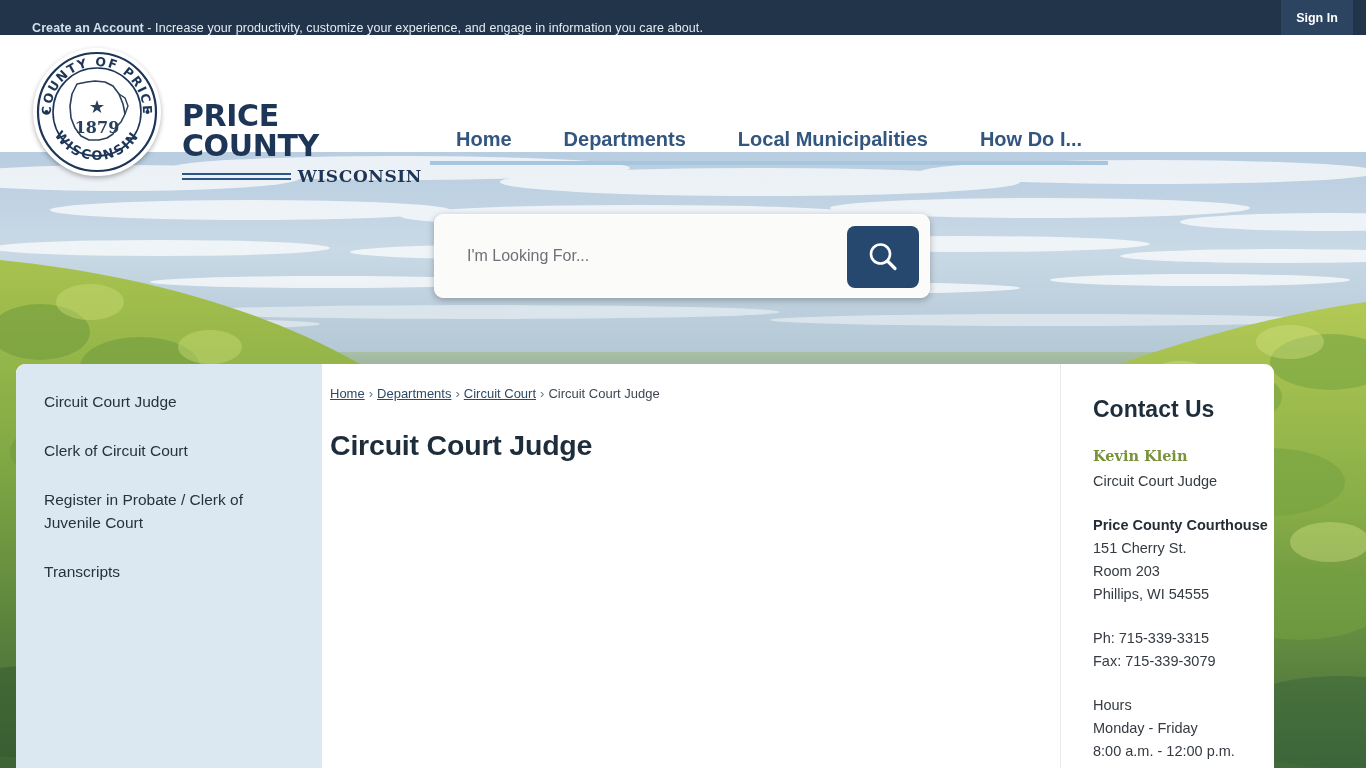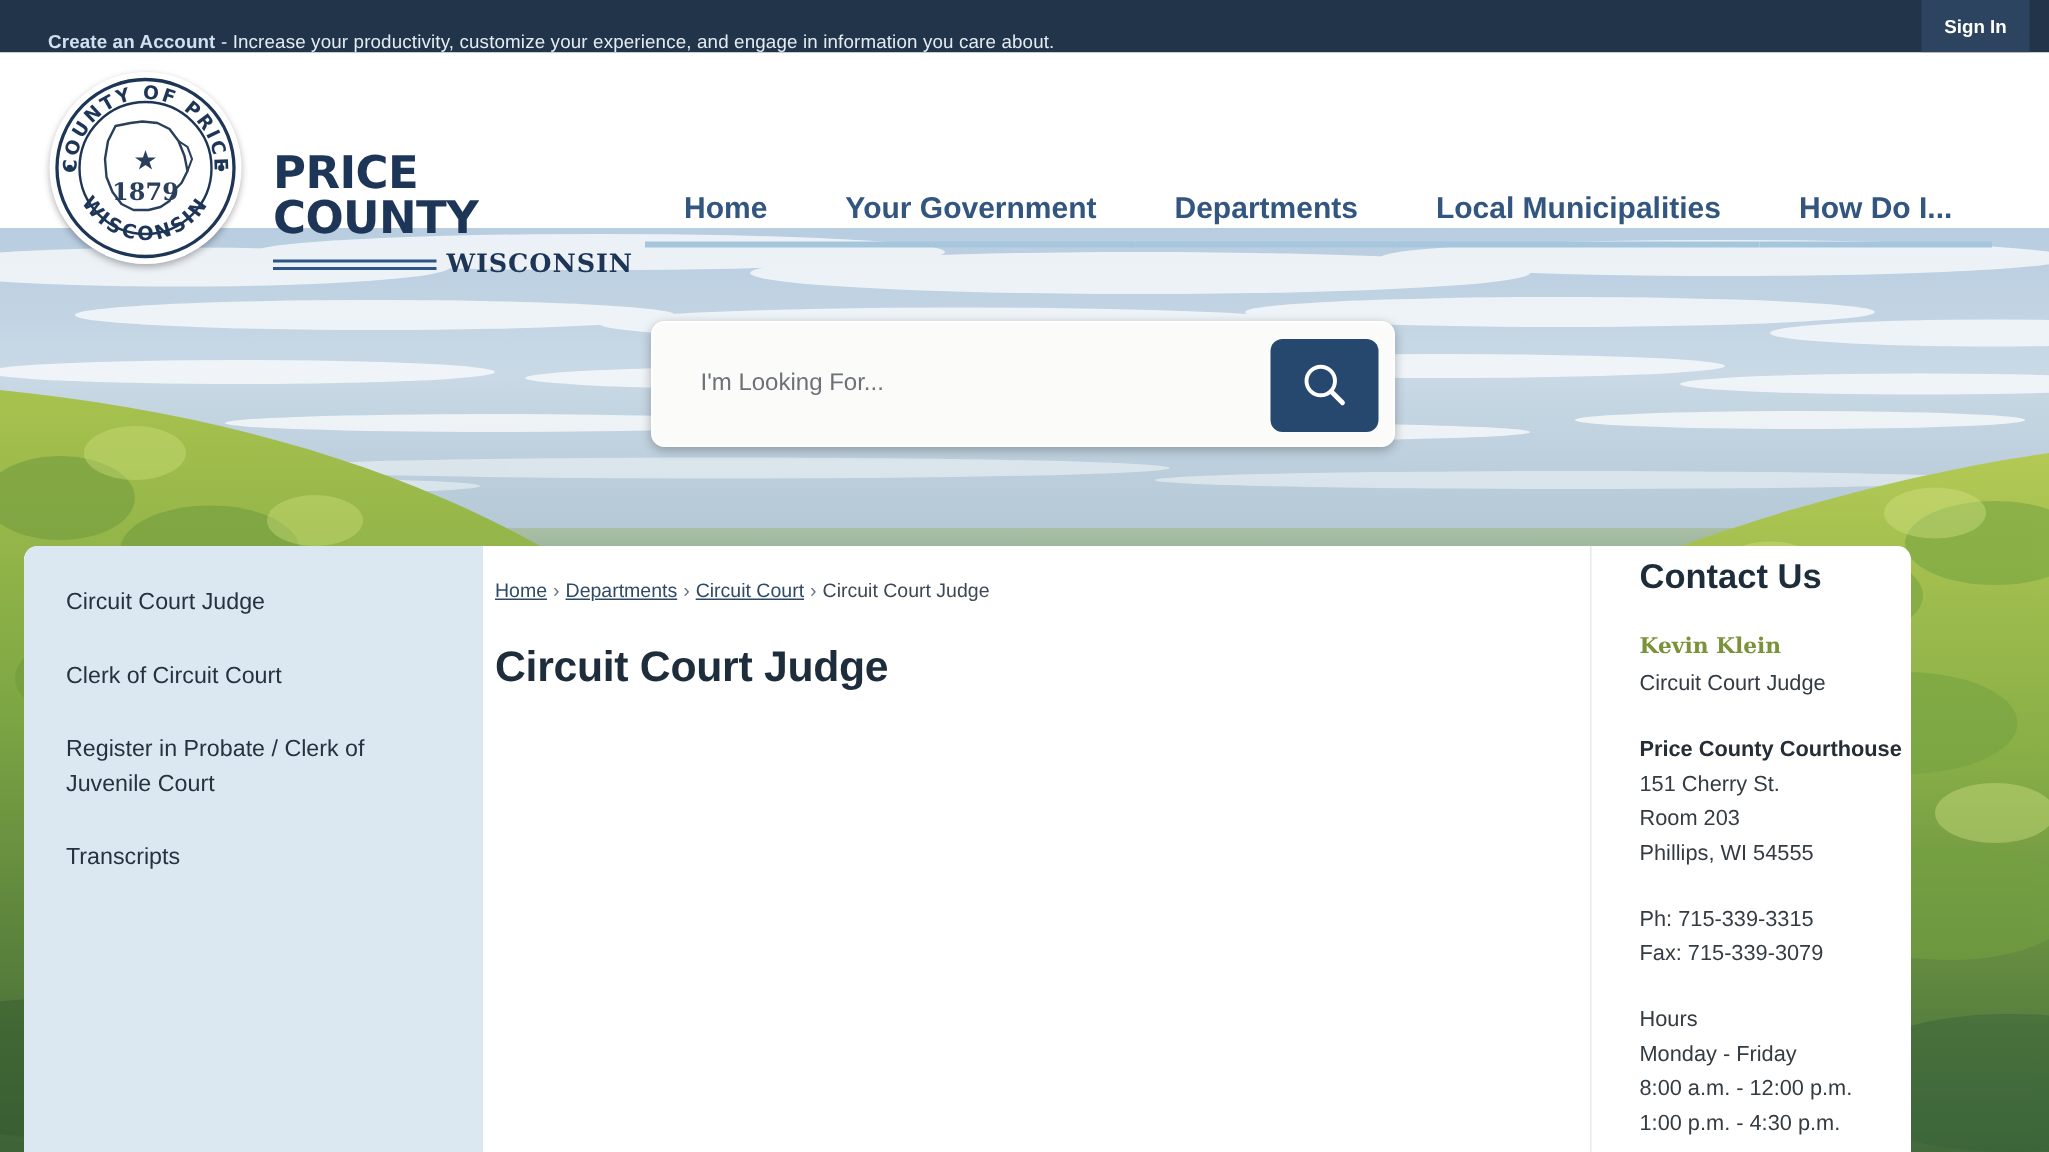--- a/index.html
+++ b/index.html
@@ -201,21 +201,21 @@
     font-weight: bold;
     color: #1e2d3b;
     margin: 0;
     letter-spacing: -.2px;
   }
 
   .contact {
     position: absolute; left: 1044px; top: 0;
     width: 290px; height: 404px;
     border-left: 1px solid #e7e9eb;
-    padding: 7px 20px 0 32px;
+    padding: 32px 20px 0 32px;
   }
   .contact h2 {
     font-size: 23px; font-weight: bold;
     color: #1e2d3b; margin: 0 0 24px 0;
   }
   .contact-name {
     font-family: "DejaVu Serif", serif;
     font-weight: bold;
     font-size: 14.5px;
     color: #7a933a;
@@ -409,24 +409,20 @@
       <div class="wm-state">WISCONSIN</div>
     </div>
   </div>
 
   <nav class="mainnav">
     <div class="navitem">
       <span class="label">Home</span>
       <span class="bar"></span>
     </div>
     <div class="navitem">
-      <span class="label">Your Government</span>
-      <span class="bar"></span>
-    </div>
-    <div class="navitem">
       <span class="label">Departments</span>
       <span class="bar"></span>
     </div>
     <div class="navitem">
       <span class="label">Local Municipalities</span>
       <span class="bar"></span>
     </div>
     <div class="navitem">
       <span class="label">How Do I...</span>
       <span class="bar"></span>

